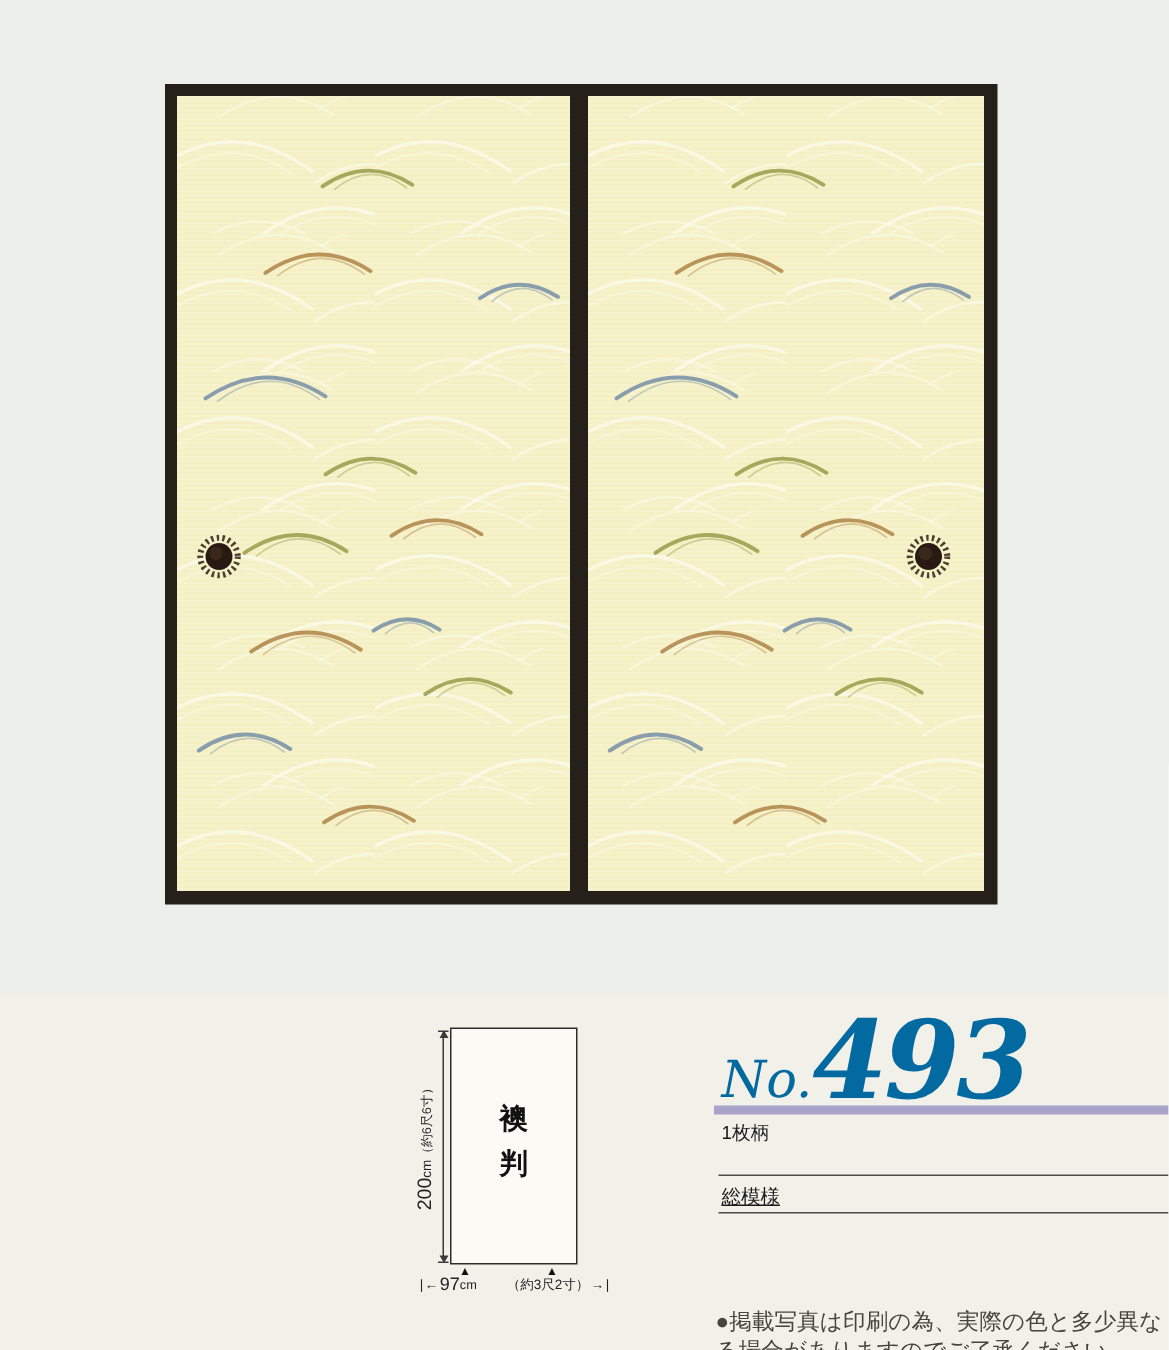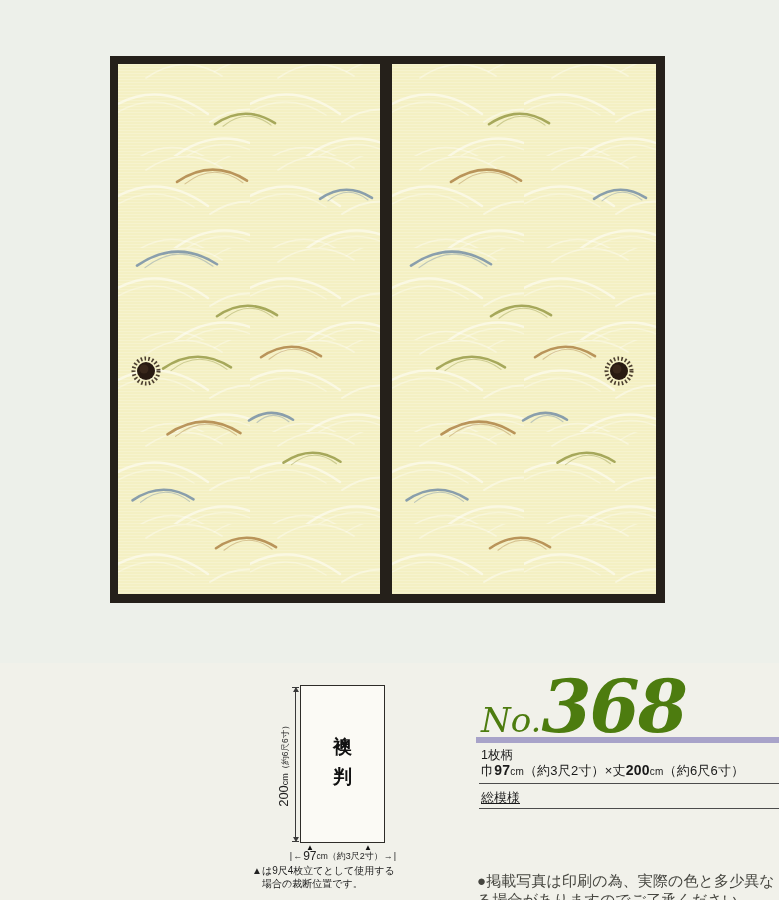--- a/index.html
+++ b/index.html
@@ -29,29 +29,29 @@
   .varr.t{top:687px;border-bottom:5px solid #3a3a3a;}
   .varr.b{top:837px;border-top:5px solid #3a3a3a;}
   .vdim-label{position:absolute;left:208px;top:755px;width:150px;text-align:center;
     transform:rotate(-90deg);white-space:nowrap;color:#222;}
   .vdim-label .big{font-size:13px;}
   .vdim-label .unit{font-size:9px;}
   .vdim-label .paren{font-size:8.5px;}
   .hdim{position:absolute;left:275px;top:849px;width:136px;display:flex;align-items:center;
     justify-content:center;white-space:nowrap;color:#222;}
   .hdim .tick{font-size:9px;} .hdim .arr{font-size:9px;margin:0 1px;}
-  .hdim .big{font-size:12px;} .hdim .unit{font-size:8.5px;} .hdim .paren{font-size:9px;}
+  .hdim .big{font-size:12px;} .hdim .unit{font-size:8.5px;} .hdim .paren{font-size:9px;padding-left:20px;}
   .tri{position:absolute;font-size:8px;color:#111;line-height:8px;}
   .tri.one{left:306px;top:844px;} .tri.two{left:364px;top:844px;}
   .cut-note{position:absolute;left:252px;top:864px;font-size:10px;line-height:13px;color:#222;}
   .cut-note .l2{padding-left:10px;}
 
   
   .prod-no{position:absolute;left:481px;top:670px;height:68px;display:flex;align-items:flex-end;
-    font-family:"DejaVu Serif",serif;font-style:italic;color:#4d7c0f;}
+    font-family:"DejaVu Serif",serif;font-style:italic;color:#0369a1;}
   .prod-no .no{font-size:34px;line-height:1;padding-bottom:1px;}
   .prod-no .num{font-size:72px;line-height:0.86;font-weight:bold;letter-spacing:-2px;}
   .accent-bar{position:absolute;left:476px;top:737px;width:303px;height:6px;background:#a8a3c9;}
   .type-label{position:absolute;left:481px;top:747px;font-size:12.5px;font-weight:normal;}
   .size-line{position:absolute;left:481px;top:762px;font-size:13px;letter-spacing:0.2px;}
   .size-line .sz-b{font-weight:bold;font-size:14px;}
   .size-line .sz-s{font-size:10px;}
   .rule{position:absolute;left:479px;width:300px;height:1px;background:#4c4c4c;}
   .rule.r1{top:783px;} .rule.r2{top:808px;}
   .pattern-label{position:absolute;left:481px;top:789px;font-size:13px;text-decoration:underline;}
@@ -172,29 +172,24 @@
   <div class="tri two">▲</div>
   <div class="hdim">
     <span class="tick">|</span>
       <span class="arr">←</span>
       <span class="big">97</span>
       <span class="unit">cm</span>
       <span class="paren">（約3尺2寸）</span>
       <span class="arr">→</span>
       <span class="tick">|</span>
   </div>
-  <div class="cut-note">
-    <div>▲は9尺4枚立てとして使用する</div>
-    <div class="l2">場合の裁断位置です。</div>
-  </div>
 
   <div class="prod-no">
     <span class="no">No.</span>
-      <span class="num">368</span>
+      <span class="num">493</span>
   </div>
   <div class="accent-bar" style="background: rgb(168, 163, 201);"></div>
   <div class="type-label">1枚柄</div>
-  <div class="size-line"><span class="sz-n">巾</span><span class="sz-b">97</span><span class="sz-s">cm</span><span class="sz-n">（約3尺2寸）×丈</span><span class="sz-b">200</span><span class="sz-s">cm</span><span class="sz-n">（約6尺6寸）</span></div>
   <div class="rule r1"></div>
   <div class="pattern-label">総模様</div>
   <div class="rule r2"></div>
   <div class="footnote">●掲載写真は印刷の為、実際の色と多少異なる場合がありますのでご了承ください。</div>
 </div>
 
 </body></html>

